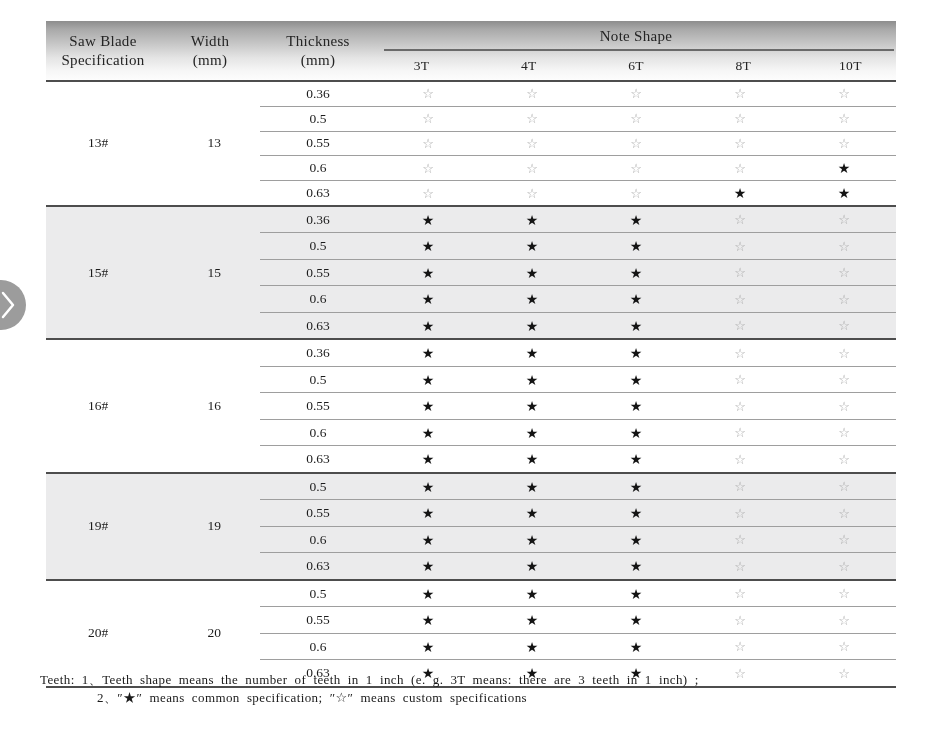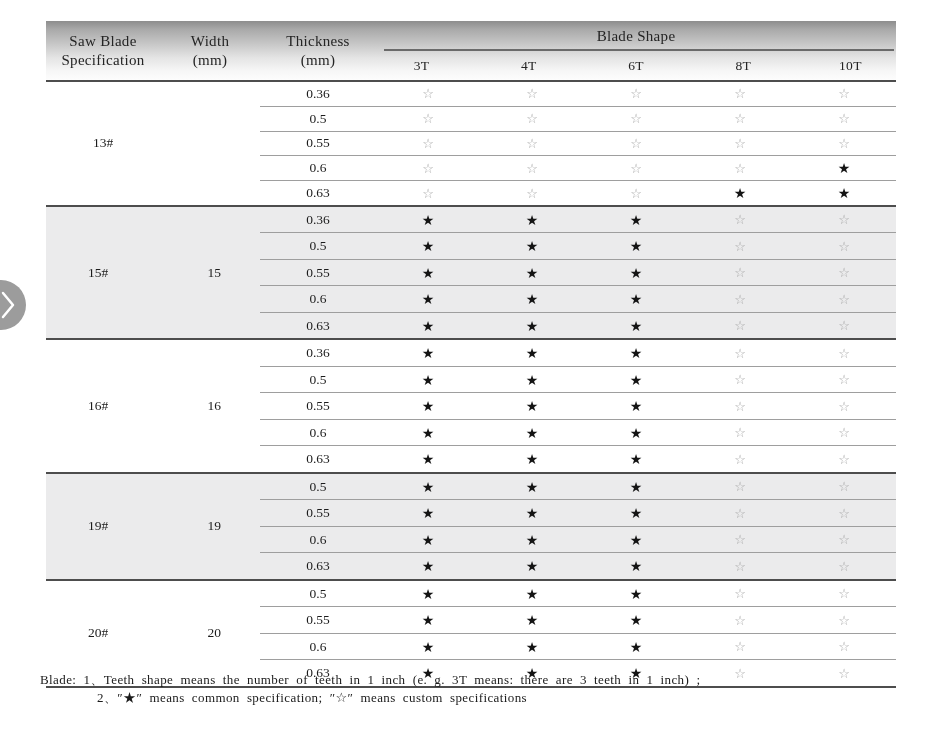--- a/index.html
+++ b/index.html
@@ -74,36 +74,37 @@
       </div>
       <div class="hc c2">
         <span>Width</span>
         <span>(mm)</span>
       </div>
       <div class="hc c3">
         <span>Thickness</span>
         <span>(mm)</span>
       </div>
       <div class="teeth">
-        <div class="teeth-title">Blade Shape</div>
+        <div class="teeth-title">Note Shape</div>
         <div class="teeth-underline"></div>
         <div class="teeth-cols">
           <span>3T</span>
           <span>4T</span>
           <span>6T</span>
           <span>8T</span>
           <span>10T</span>
         </div>
       </div>
     </div>
 
     <div class="tbody">
         <div class="group first" style="--rh: 23.8px;">
           <div class="gleft">
             <div class="spec-cell tcell">13#</div>
+            <div class="width-cell tcell">13</div>
           </div>
           <div class="grows">
             <div class="grow">
               <div class="tcell">0.36</div>
               <div class="scell outline">☆</div>
               <div class="scell outline">☆</div>
               <div class="scell outline">☆</div>
               <div class="scell outline">☆</div>
               <div class="scell outline">☆</div>
             </div>
@@ -316,21 +317,21 @@
               <div class="scell outline">☆</div>
             </div>
           </div>
         </div>
       </div>
 
   </div>
 
   <div class="note">
     <div class="note-line1">
-      <span>Blade:</span>
+      <span>Teeth:</span>
       <span>1、Teeth shape means the number of teeth in 1 inch (e. g.  3T  means: there are 3 teeth in 1 inch) ;</span>
     </div>
     <div class="note-line2">2、″★″ means common specification;  ″☆″ means custom specifications</div>
   </div>
 
   <button class="nav-circle">
     <svg width="50" height="50" viewBox="0 0 50 50">
       <polyline points="27,13 37,25 27,37" fill="none" stroke="#ffffff" stroke-width="2.5" stroke-linecap="round" stroke-linejoin="round"></polyline>
     </svg>
   </button>

